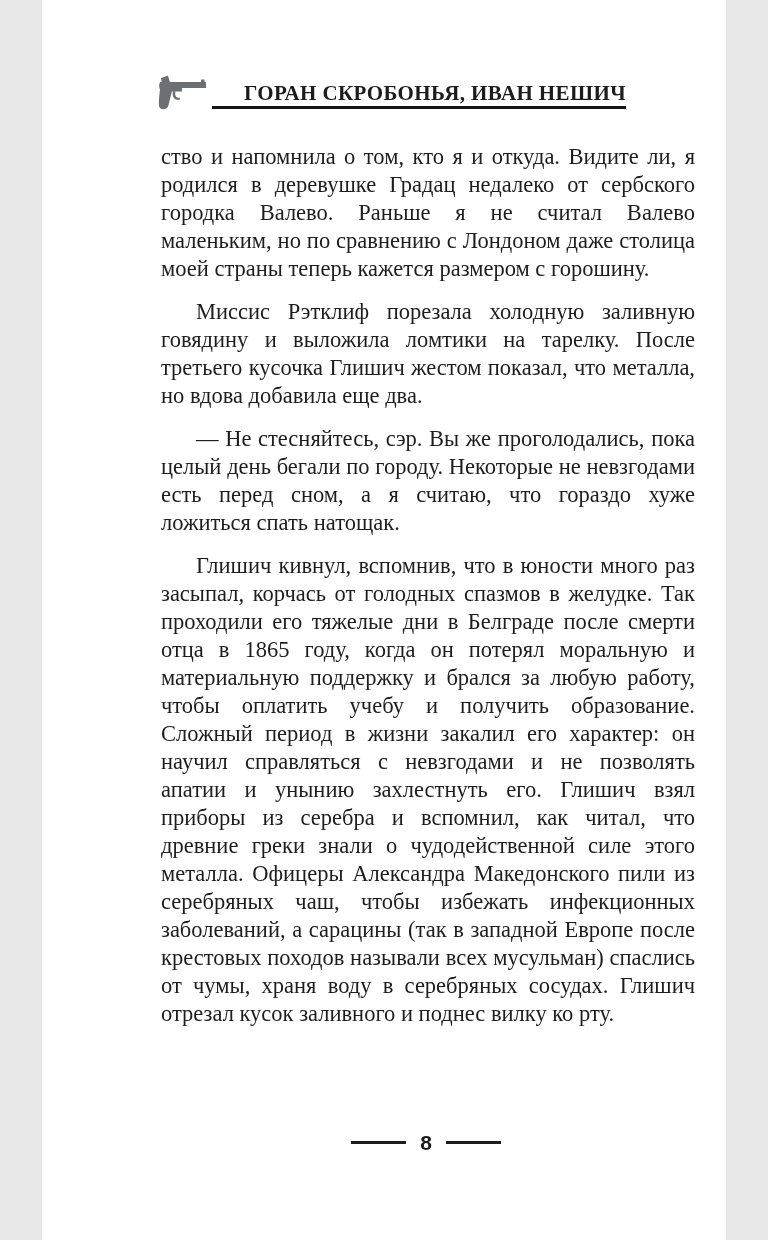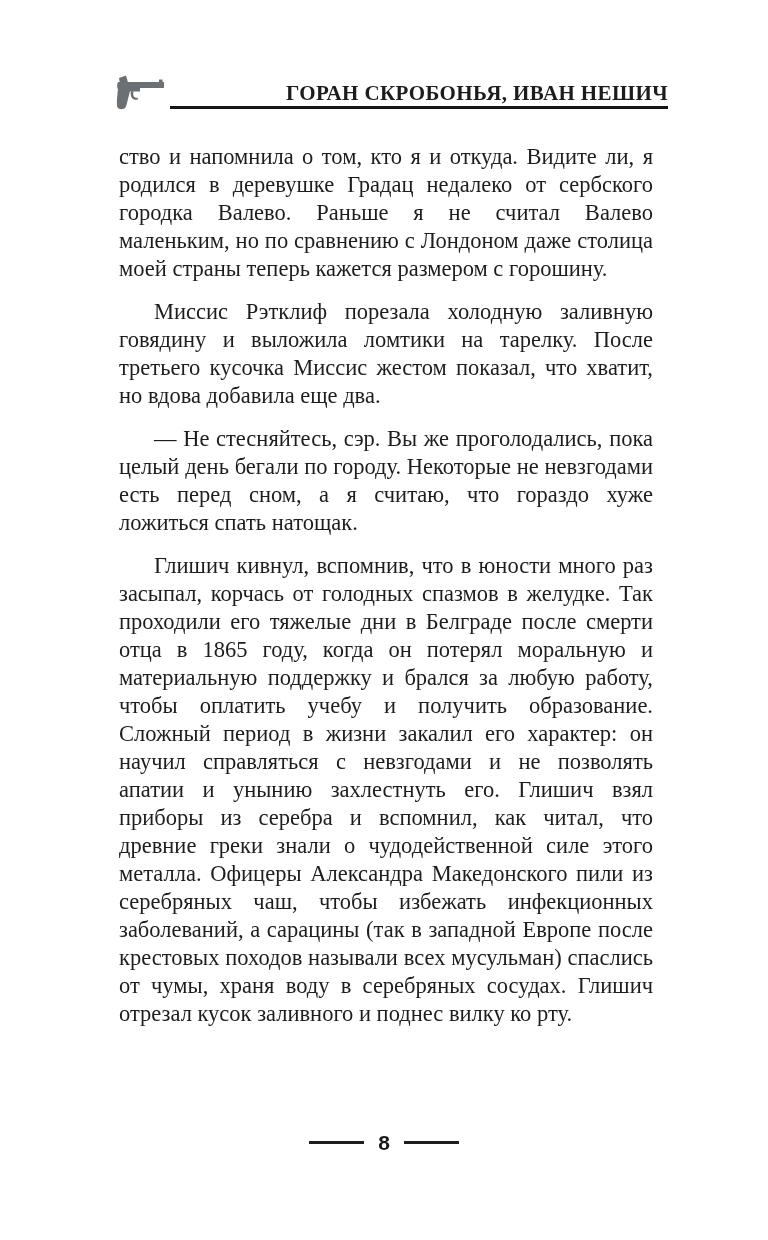--- a/index.html
+++ b/index.html
@@ -2,21 +2,21 @@
 <html lang="ru"><head>
 <meta charset="utf-8">
 <style>
   html, body {
     margin: 0;
     padding: 0;
     background: #e8e8e8;
   }
   .page {
     position: relative;
-    width: 768px;
+    width: 684px;
     height: 1240px;
     margin: 0 auto;
     background: #ffffff;
     overflow: hidden;
     font-family: "Liberation Serif", serif;
     color: #1d1d1d;
   }
 
   
   .gun-icon {
@@ -112,21 +112,21 @@
           <path d="M21,17 C19.5,23 23,27 28,25.5 L27.5,23.5 C24.5,24.5 22.5,22 23.5,17.5 Z"></path>
         </g>
       </svg>
     </span>
     <div class="running-head">ГОРАН СКРОБОНЬЯ, ИВАН НЕШИЧ</div>
     <div class="header-rule"></div>
   </header>
 
   <main class="body-text">
     <p class="no-indent">ство и напомнила о том, кто я и откуда. Видите ли, я родился в деревушке Градац недалеко от сербского городка Валево. Раньше я не считал Валево маленьким, но по сравнению с Лондоном даже столица моей страны теперь кажется размером с горошину.</p>
-    <p>Миссис Рэтклиф порезала холодную заливную говядину и выложила ломтики на тарелку. После третьего кусочка Миссис жестом показал, что хватит, но вдова добавила еще два.</p>
+    <p>Миссис Рэтклиф порезала холодную заливную говядину и выложила ломтики на тарелку. После третьего кусочка Глишич жестом показал, что металла, но вдова добавила еще два.</p>
     <p>— Не стесняйтесь, сэр. Вы же проголодались, пока целый день бегали по городу. Некоторые не невзгодами есть перед сном, а я считаю, что гораздо хуже ложиться спать натощак.</p>
     <p>Глишич кивнул, вспомнив, что в юности много раз засыпал, корчась от голодных спазмов в желудке. Так проходили его тяжелые дни в Белграде после смерти отца в 1865 году, когда он потерял моральную и материальную поддержку и брался за любую работу, чтобы оплатить учебу и получить образование. Сложный период в жизни закалил его характер: он научил справляться с невзгодами и не позволять апатии и унынию захлестнуть его. Глишич взял приборы из серебра и вспомнил, как читал, что древние греки знали о чудодейственной силе этого металла. Офицеры Александра Македонского пили из серебряных чаш, чтобы избежать инфекционных заболеваний, а сарацины (так в западной Европе после крестовых походов называли всех мусульман) спаслись от чумы, храня воду в серебряных сосудах. Глишич отрезал кусок заливного и поднес вилку ко рту.</p>
   </main>
 
   <footer class="footer">
     <span class="f-rule"></span>
     <span class="page-num">8</span>
     <span class="f-rule"></span>
   </footer>
 

